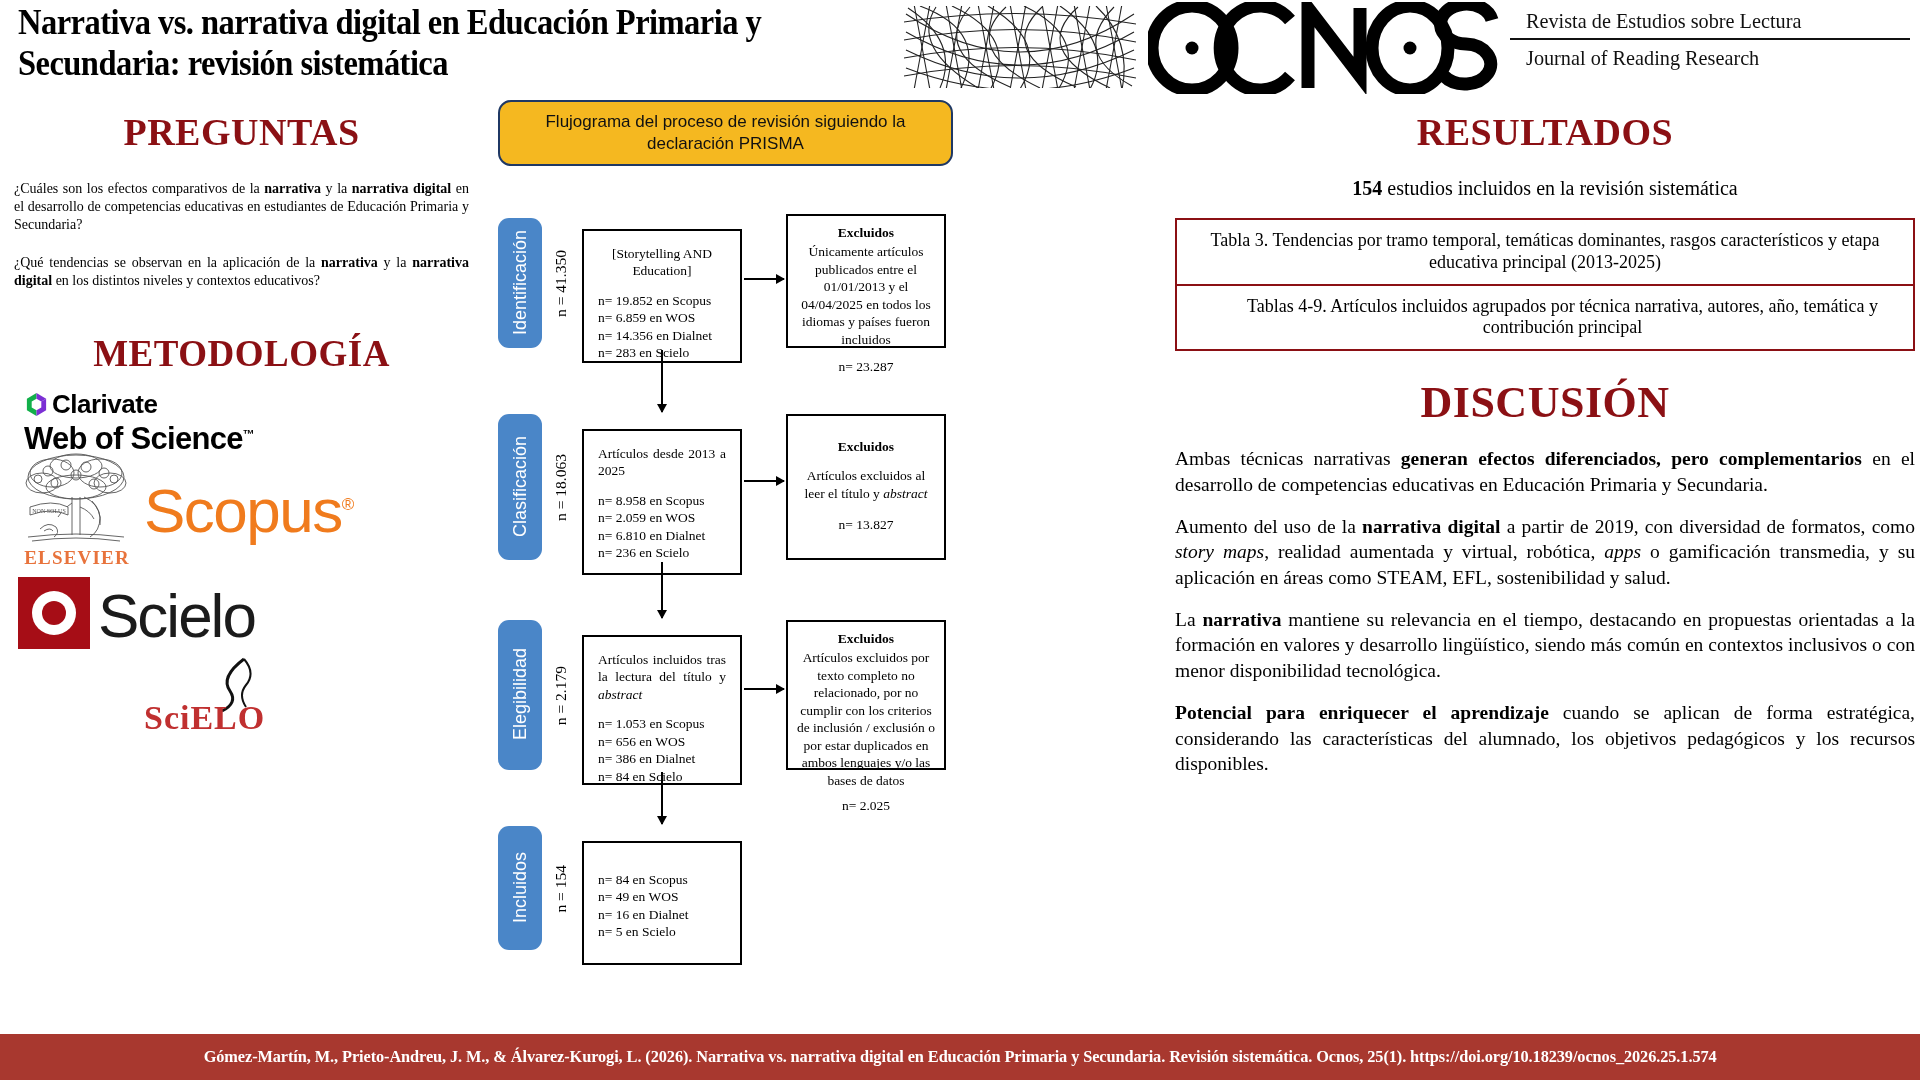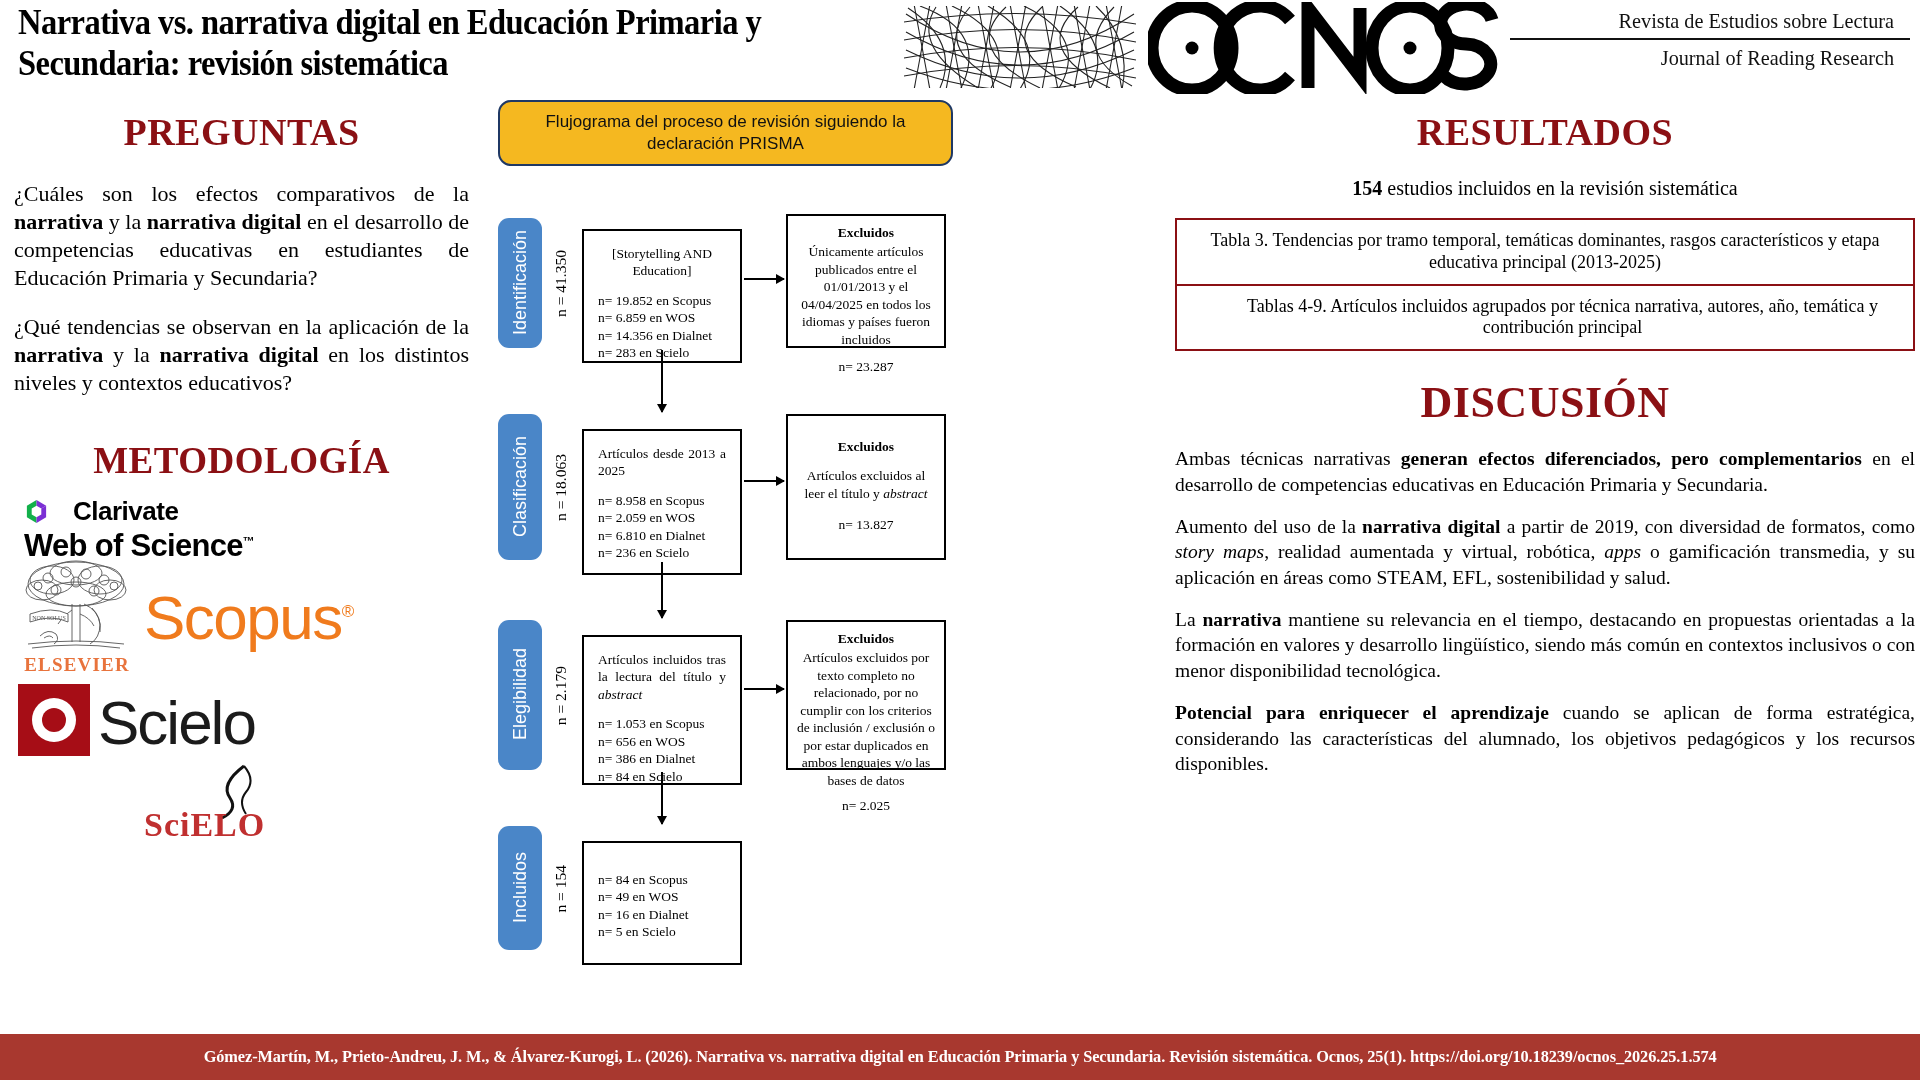--- a/index.html
+++ b/index.html
@@ -21,52 +21,52 @@
     transform: scaleX(0.93); transform-origin: left top;
   }
   #ocnos-logo { position: absolute; left: 900px; top: 0px; width: 1020px; height: 96px; }
   #scribble-mark { position: absolute; left: 0px; top: 2px; width: 240px; height: 90px; }
   #ocnos-word {
     position: absolute; left: 248px; top: 2px;
     font-family: "Liberation Serif", "DejaVu Serif", serif;
     font-weight: bold; font-size: 74px; line-height: 90px; color: #000;
     letter-spacing: 1px;
   }
-  #ocnos-subtitle { position: absolute; left: 610px; top: 8px; width: 400px; text-align: right; }
+  #ocnos-subtitle { position: absolute; left: 610px; top: 8px; width: 400px; text-align: left; }
   #ocnos-sub-es, #ocnos-sub-en {
     font-family: "Liberation Serif", "DejaVu Serif", serif;
     font-size: 22px; color: #111; white-space: nowrap;
     transform: scaleX(0.92); transform-origin: center;
   }
   #ocnos-sub-rule { height: 2px; background: #111; margin: 4px 0 5px 0; }
 
   
   .section-head {
     color: #8B1014;
     font-weight: bold;
     font-family: "Liberation Serif", "DejaVu Serif", serif;
     text-align: center;
     letter-spacing: 0.5px;
   }
 
   
   #col-left { position: absolute; left: 14px; top: 110px; width: 455px; }
   #head-preguntas { font-size: 38px; margin-bottom: 26px; }
   .body-text {
-    font-size: 22px; line-height: 1.28; color: #000; text-align: justify;
+    font-size: 14px; line-height: 1.28; color: #000; text-align: justify;
     font-family: "Liberation Serif", "DejaVu Serif", serif;
   }
   #q1 { margin-bottom: 20px; }
   #head-metodologia { font-size: 37px; margin-top: 42px; margin-bottom: 14px; }
 
   
   #logos { position: relative; width: 455px; height: 350px; margin-top: 6px; }
   
   #logo-wos { position: absolute; left: 10px; top: 0px; width: 270px; }
-  #wos-row1 { display: flex; align-items: center; gap: 24px; }
+  #wos-row1 { display: flex; align-items: center; gap: 3px; }
   #clarivate-mark { width: 25px; height: 25px; position: relative; flex: none; }
   #clarivate-word {
     font-family: "Liberation Sans", "DejaVu Sans", sans-serif;
     font-weight: bold; font-size: 26px; color: #000; letter-spacing: -0.5px;
   }
   #wos-row2 {
     font-family: "Liberation Sans", "DejaVu Sans", sans-serif;
     font-weight: bold; font-size: 31px; color: #000; letter-spacing: -0.7px;
     margin-top: 1px; position: relative; display: inline-block;
   }

